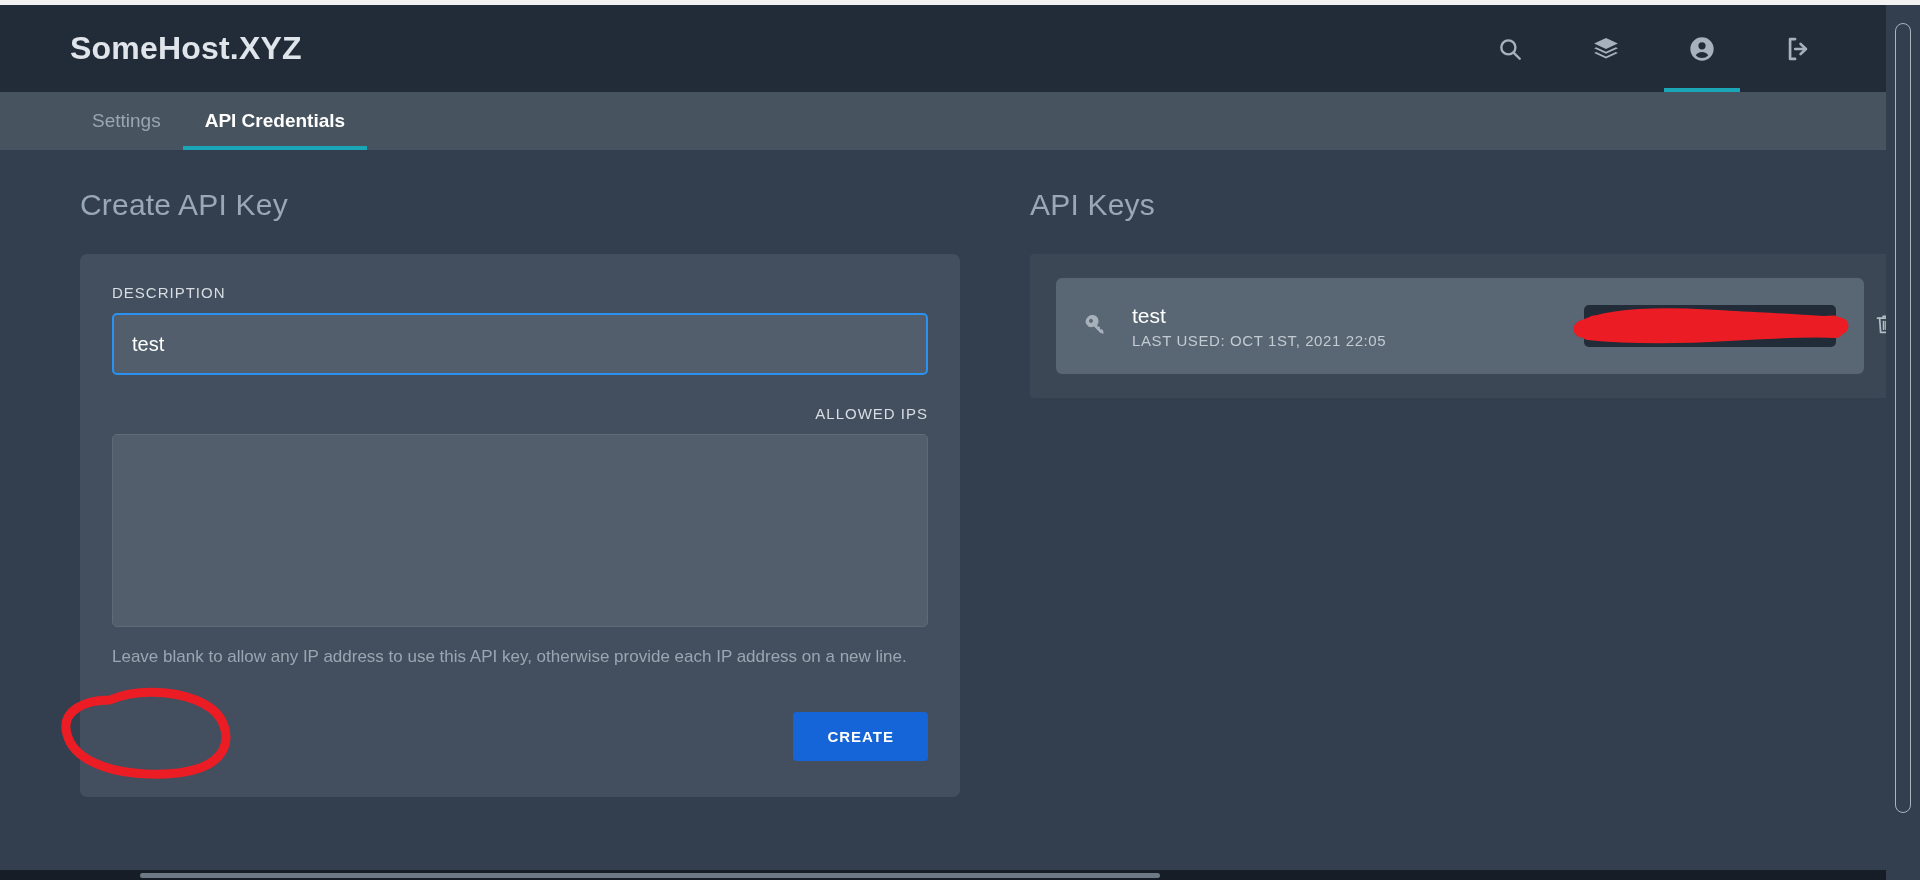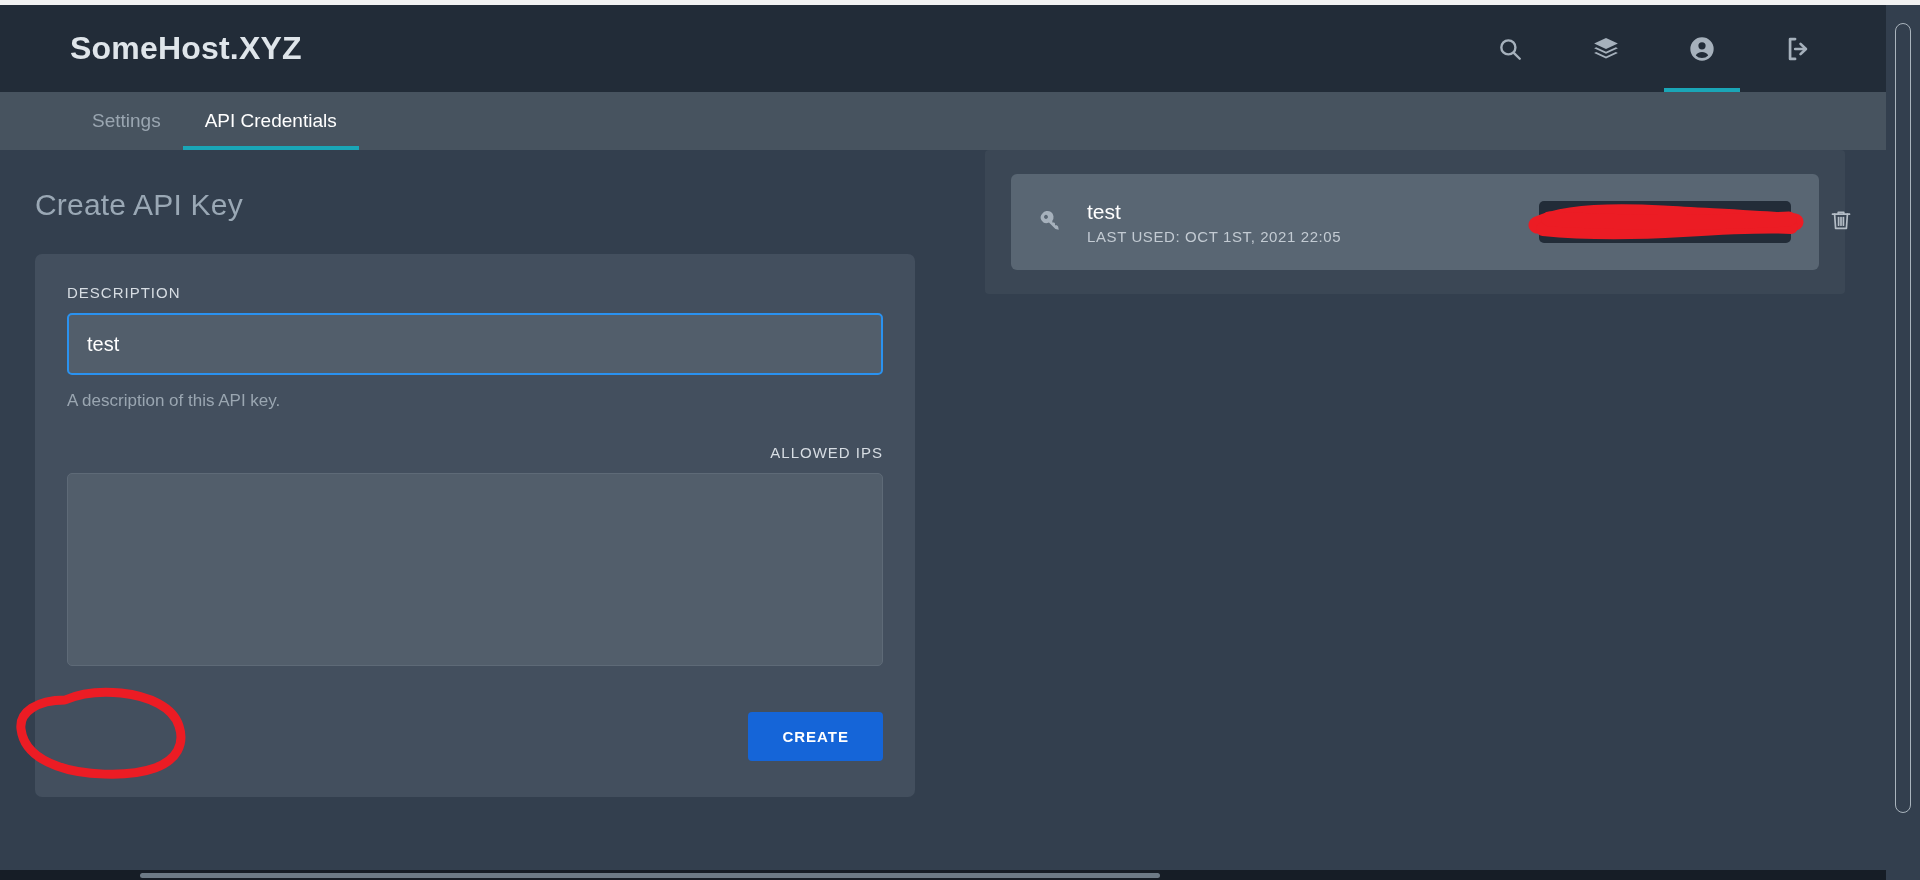--- a/index.html
+++ b/index.html
@@ -85,37 +85,37 @@
     position: relative;
     height: 58px;
     display: flex;
     align-items: center;
     padding: 0 22px;
     font-size: 19px;
     color: #9aa6b1;
     cursor: pointer;
     white-space: nowrap;
   }
-  .tab.active { color: #ffffff; }
+  .tab.active { color: #ffffff; font-weight: bold; }
   .tab.active::after {
     content: "";
     position: absolute;
     left: 0; right: 0; bottom: 0;
     height: 4px;
     background: #1aa6b7;
   }
 
   
   .content {
     position: absolute;
     top: 150px; left: 0;
     width: 1886px;
     height: 730px;
     display: flex;
-    padding: 0 35px;
+    padding: 0 80px;
     gap: 70px;
   }
   .col-left  { width: 880px; flex: none; }
   .col-right { width: 860px; flex: none; }
 
   .section-title {
     font-size: 30px;
     font-weight: 400;
     color: #9aa8b5;
     margin-top: 38px;
@@ -359,43 +359,44 @@
     <div class="col-left">
 
       <div class="section-title">Create API Key</div>
 
       <div class="card">
 
         <div class="field-label">DESCRIPTION</div>
 
         <input class="text-input" type="text" value="test" style="">
 
-        <div class="help-text">A description of this API key.</div>
 
         <div class="field-label" style="margin-top:30px;text-align:right;">ALLOWED IPS</div>
 
         <textarea class="textarea-input" placeholder="" style=""></textarea>
 
+        <div class="help-text">Leave blank to allow any IP address to use this API key, otherwise provide each IP address on a new line.</div>
 
         <div class="form-actions">
 
           <button class="btn-create">CREATE</button>
 
           <svg class="annot-circle" viewBox="0 0 182 116">
             <path d="M56 26 C28 26, 10 38, 12 55 C14 72, 26 84, 48 92
                      C72 101, 118 104, 146 94 C168 86, 176 70, 170 52
                      C164 33, 140 22, 112 19 C92 17, 72 19, 56 26 Z" fill="none" stroke="#ec1c24" stroke-width="9" stroke-linecap="round" stroke-linejoin="round"></path>
           </svg>
 
         </div>
       </div>
     </div>
 
     <div class="col-right">
 
+      <div class="section-title">API Keys</div>
 
       <div class="keys-panel">
 
         <div class="key-row">
 
           <span class="key-icon">
             <svg width="28" height="28" viewBox="0 0 24 24" fill="#a6b1bc" transform="rotate(-45)">
               <path d="M12 1.6a4.9 4.9 0 0 0-1.6 9.53V19l1.6 2.4 1.6-2.4v-1.5l-1.1-1.1
                        1.1-1.1v-1.1l-1.1-1.1 1.1-1.06A4.9 4.9 0 0 0 12 1.6zm0 2.6a1.7
                        1.7 0 1 1 0 3.4 1.7 1.7 0 0 1 0-3.4z"></path>

